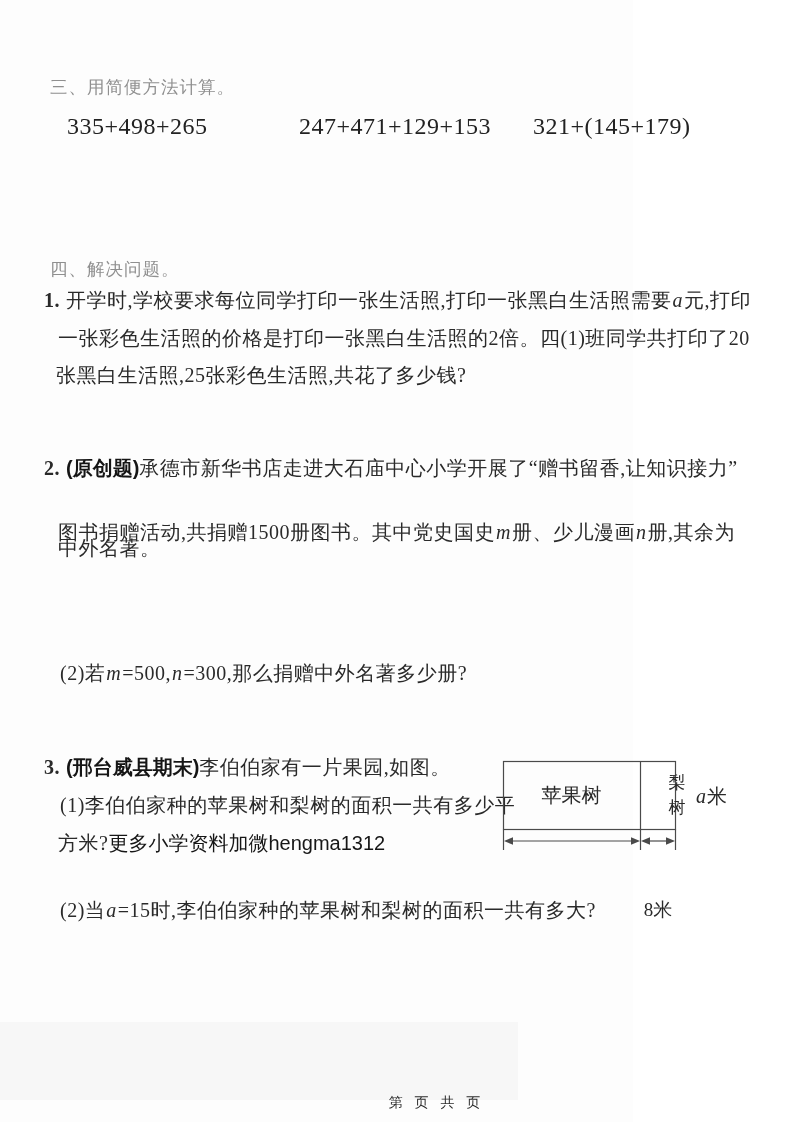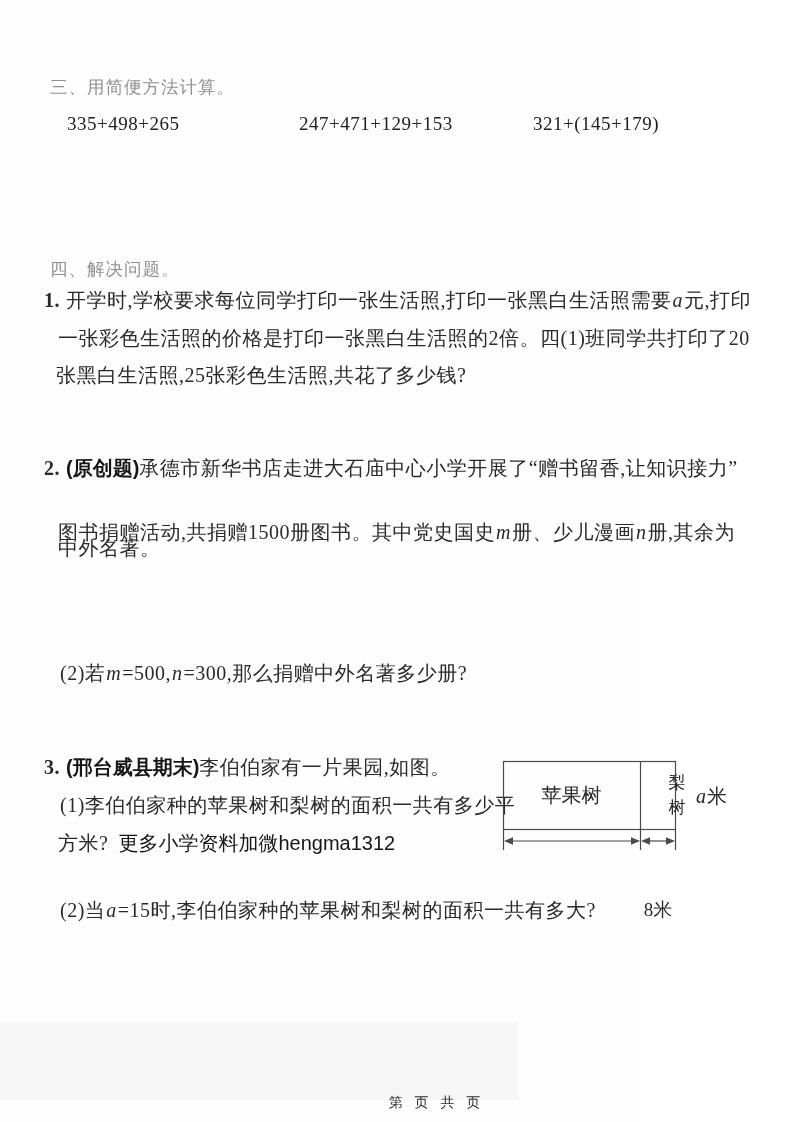--- a/index.html
+++ b/index.html
@@ -45,29 +45,28 @@
     letter-spacing:0;
   }
   .var {
     font-style:italic;
     font-family:"Liberation Serif","DejaVu Serif",serif;
     padding:0 1px;
   }
   .expr {
     position:absolute;
     top:113px;
-    font-size:19px;
+    font-size:24px;
     color:#222222;
     letter-spacing:0.5px;
     white-space:nowrap;
   }
   .watermark {
     font-family:"Liberation Sans","DejaVu Sans",sans-serif;
     color:#161616;
-    margin-left:10px;
     letter-spacing:0;
   }
   
   .diagram-svg { position:absolute; left:494px; top:752px; }
   .diag-label {
     position:absolute;
     color:#2a2a2a;
     text-align:center;
     font-size:20px;
     white-space:nowrap;

